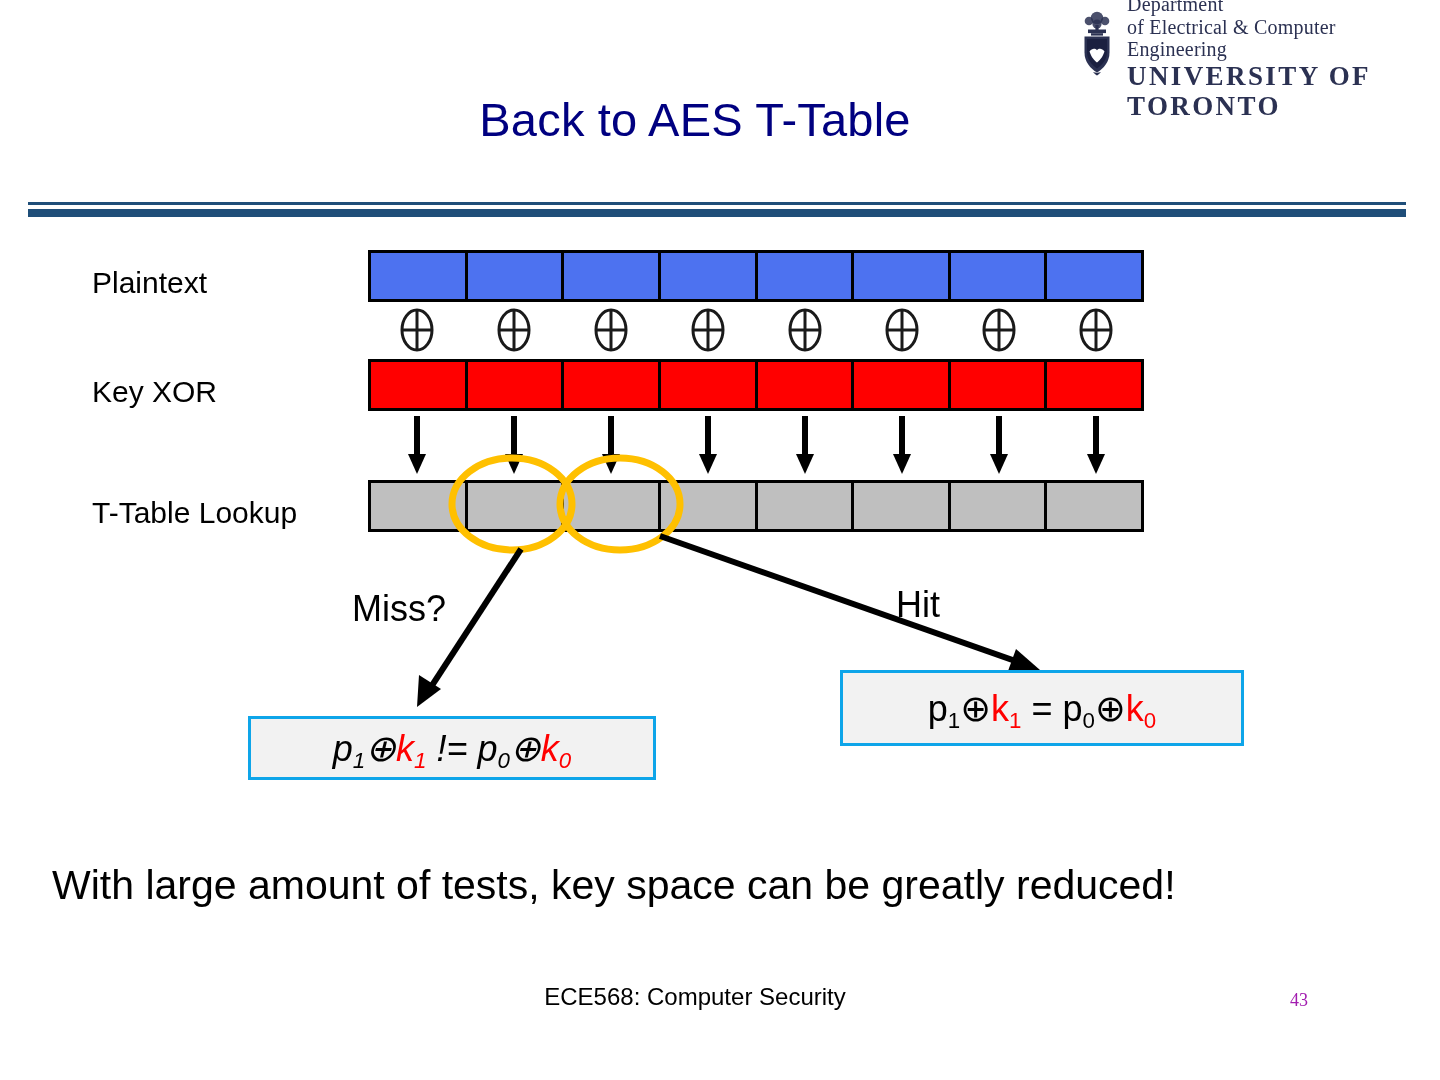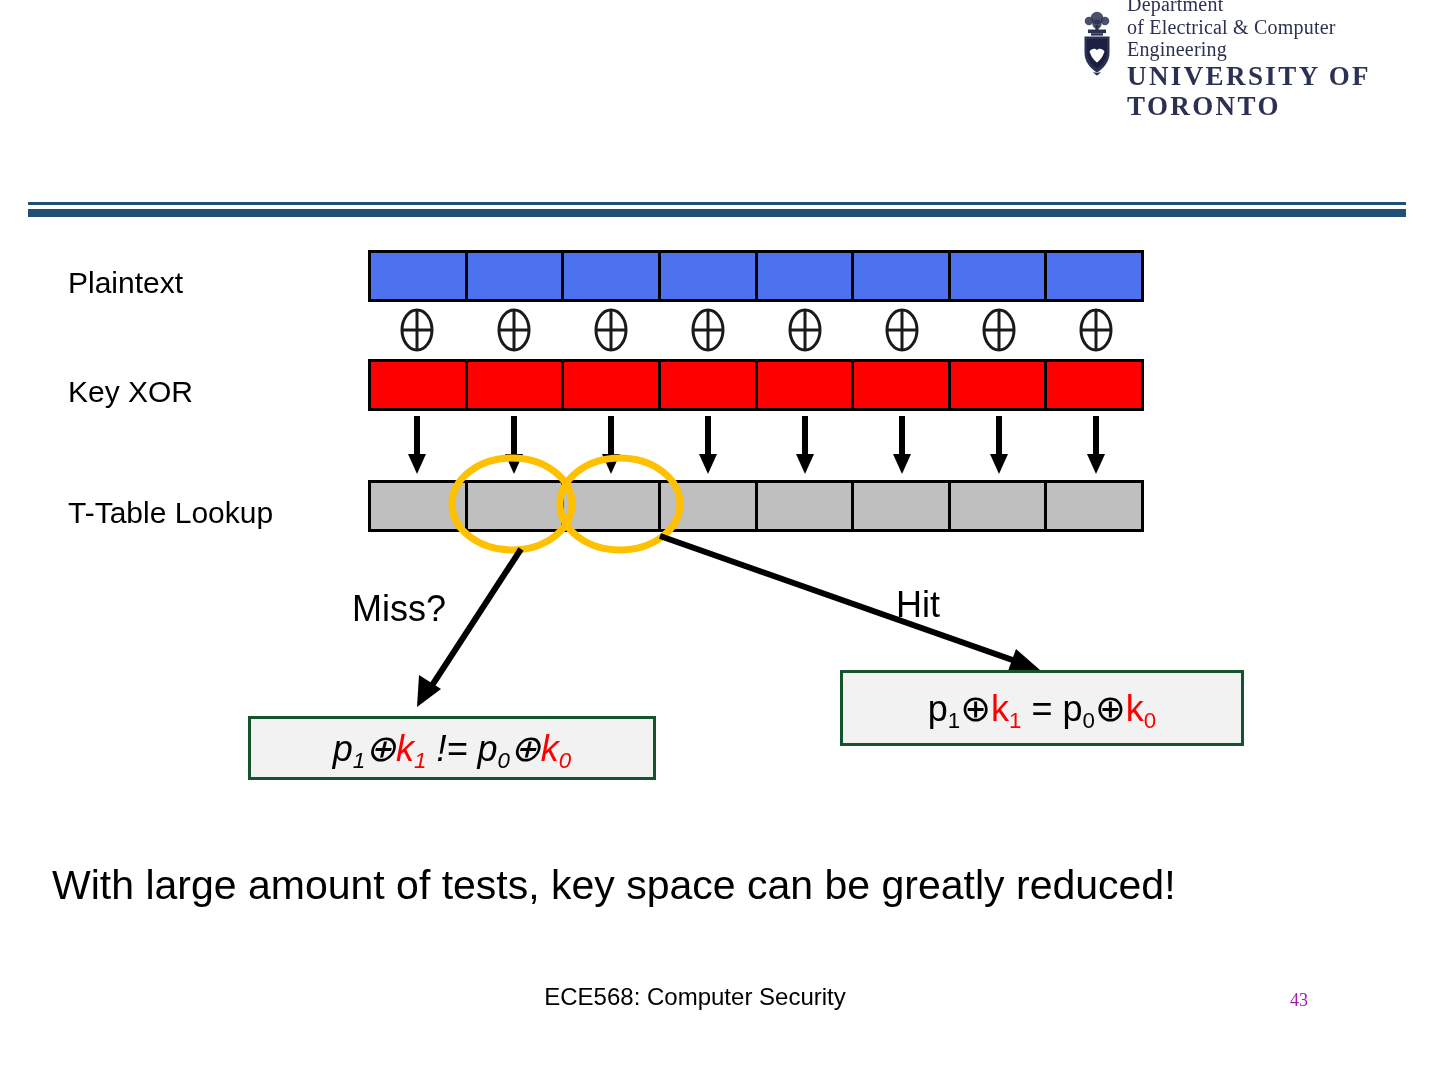--- a/index.html
+++ b/index.html
@@ -33,21 +33,21 @@
     letter-spacing:.2px;
   }
 
   
   #divider{position:absolute;left:28px;top:202px;width:1378px;height:14px;}
   #divider .thin{position:absolute;left:0;top:0;width:100%;height:3px;background:#1f4e79;}
   #divider .thick{position:absolute;left:0;top:7px;width:100%;height:8px;background:#1f4e79;}
 
   
   .row-label{
-    position:absolute;font-size:30px;color:#000;white-space:nowrap;
+    position:absolute;font-size:30px;color:#000;white-space:nowrap;margin-left:24px;
   }
   .cellrow{
     position:absolute;
     display:flex;
     border:3px solid #000;
     box-sizing:border-box;
   }
   .cellrow .cell{flex:1 1 0;border-right:3px solid #000;box-sizing:border-box;}
   .cellrow .cell:last-child{border-right:none;}
 
@@ -85,21 +85,21 @@
   #hit-arrow{position:absolute;left:650px;top:525px;width:400px;height:160px;}
 
   
   #label-miss{position:absolute;left:352px;top:588px;font-size:36px;color:#000;}
   #label-hit{position:absolute;left:896px;top:584px;font-size:36px;color:#000;}
 
   
   .formula-box{
     position:absolute;
     background:#f2f2f2;
-    border:3px solid #14532d;
+    border:3px solid #0ea5e9;
     box-sizing:border-box;
     display:flex;align-items:center;justify-content:center;
     font-size:36px;color:#000;white-space:nowrap;
   }
   #box-miss{left:248px;top:716px;width:408px;height:64px;font-style:italic;}
   #box-hit{left:840px;top:670px;width:404px;height:76px;}
   .formula .k{color:#ff0000;}
   .formula sub{font-size:.62em;vertical-align:baseline;position:relative;top:.32em;}
   .formula .oplus{font-size:1.02em;}
 
@@ -143,20 +143,21 @@
         </g>
       </svg>
     </span>
     <span id="uoft-text">
       <span class="l1">The Edward S. Rogers Sr. Department</span>
       <span class="l2">of Electrical &amp; Computer Engineering</span>
       <span class="l3">UNIVERSITY OF TORONTO</span>
     </span>
   </div>
 
+  <div id="slide-title">Back to AES T-Table</div>
 
   <div id="divider">
     <div class="thin"></div>
     <div class="thick"></div>
   </div>
 
   <div class="row-label" id="label-plaintext">Plaintext</div>
   <div class="row-label" id="label-keyxor">Key XOR</div>
   <div class="row-label" id="label-ttable">T-Table Lookup</div>
 

